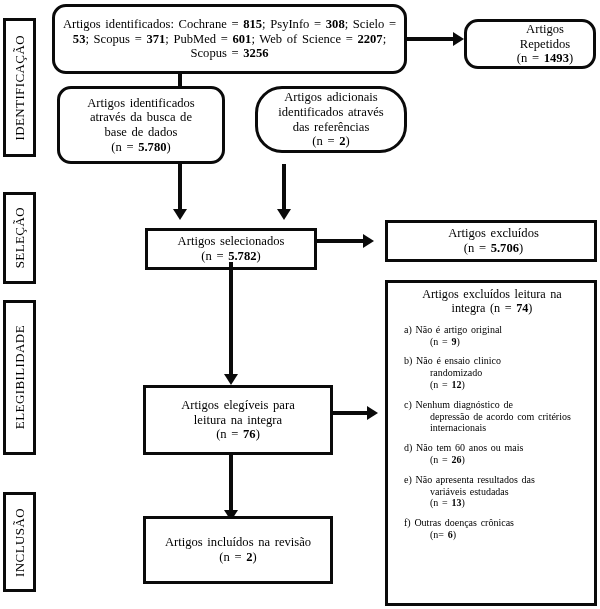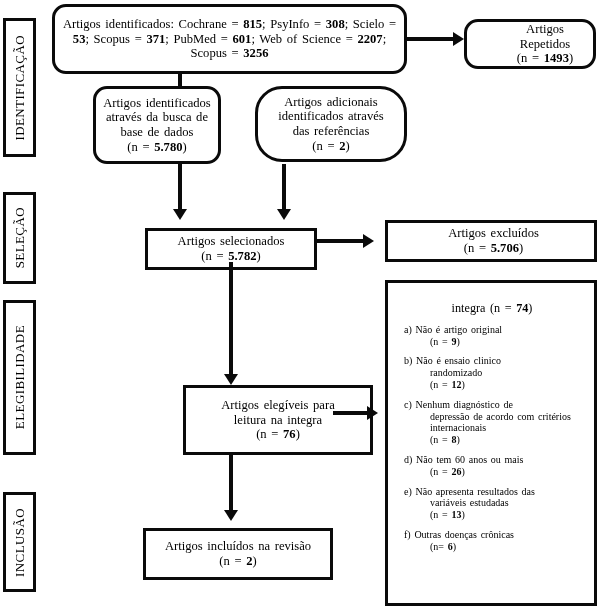--- a/index.html
+++ b/index.html
@@ -146,30 +146,30 @@
 
   <div class="node rounded" style="left:464px; top:19px; width:132px; height:50px;padding-left:35px;">
     <span class="txt">
       <span>Artigos Repetidos</span><br>
       <span>(n = </span><b>1493</b><span>)</span>
     </span>
   </div>
 
   <div class="vline" style="left:178px; top:74px; height:16px;"></div>
 
-  <div class="node rounded" style="left:57px; top:86px; width:128px; height:78px;margin-left:36px;">
+  <div class="node rounded" style="left:57px; top:86px; width:168px; height:78px;">
     <span class="txt">
       <span>Artigos identificados</span><br>
       <span>através da busca de</span><br>
       <span>base de dados</span><br>
       <span>(n = </span><b>5.780</b><span>)</span>
     </span>
   </div>
 
-  <div class="node rounded" style="left:255px; top:86px; width:152px; height:76px;border-radius:27px;">
+  <div class="node rounded" style="left:255px; top:86px; width:152px; height:67px;border-radius:27px;">
     <span class="txt">
       <span>Artigos adicionais</span><br>
       <span>identificados através</span><br>
       <span>das referências</span><br>
       <span>(n = </span><b>2</b><span>)</span>
     </span>
   </div>
 
   <div class="vline" style="left:178px; top:164px; height:48px;"></div>
   <div class="arrow-down" style="left:173px; top:209px;"></div>
@@ -189,40 +189,39 @@
 
   <div class="node" style="left:385px; top:220px; width:212px; height:42px;padding-left:10px;">
     <span class="txt">
       <span>Artigos excluídos</span><br>
       <span>(n = </span><b>5.706</b><span>)</span>
     </span>
   </div>
 
   <div class="node listnode" style="left:385px; top:280px; width:212px; height:326px;">
     <span class="hdr">
-      <br>
+      <span>Artigos excluídos leitura na</span><br>
       <span>integra  (n = </span><b>74</b><span>)</span>
     </span>
     <ul>
       <li>
         <span>a)</span>
         <span>Não é artigo original</span>
         <span class="cont"><span>(n = </span><b>9</b><span>)</span></span>
       </li>
       <li>
         <span>b)</span>
         <span>Não é ensaio clinico</span>
         <span class="cont">randomizado</span>
         <span class="cont"><span>(n = </span><b>12</b><span>)</span></span>
       </li>
       <li>
         <span>c)</span>
         <span>Nenhum diagnóstico de</span>
         <span class="cont">depressão de acordo com critérios internacionais</span>
-        <span class="cont"><span>(n = </span><b>8</b><span>)</span></span>
       </li>
       <li>
         <span>d)</span>
         <span>Não tem 60 anos ou mais</span>
         <span class="cont"><span>(n = </span><b>26</b><span>)</span></span>
       </li>
       <li>
         <span>e)</span>
         <span>Não apresenta resultados das</span>
         <span class="cont">variáveis estudadas</span>
@@ -232,34 +231,34 @@
         <span>f)</span>
         <span>Outras doenças crônicas</span>
         <span class="cont"><span>(n= </span><b>6</b><span>)</span></span>
       </li>
     </ul>
   </div>
 
   <div class="vline" style="left:229px; top:262px; height:115px;"></div>
   <div class="arrow-down" style="left:224px; top:374px;"></div>
 
-  <div class="node" style="left:143px; top:385px; width:190px; height:70px;margin-left:40px;">
+  <div class="node" style="left:143px; top:385px; width:190px; height:70px;">
     <span class="txt">
       <span>Artigos elegíveis para</span><br>
       <span>leitura na integra</span><br>
       <span>(n = </span><b>76</b><span>)</span>
     </span>
   </div>
 
   <div class="hline" style="left:333px; top:411px; width:36px;"></div>
   <div class="arrow-right" style="left:367px; top:406px;"></div>
 
   <div class="vline" style="left:229px; top:455px; height:58px;"></div>
   <div class="arrow-down" style="left:224px; top:510px;"></div>
 
-  <div class="node" style="left:143px; top:528px; width:190px; height:52px;">
+  <div class="node" style="left:143px; top:516px; width:190px; height:68px;">
     <span class="txt">
       <span>Artigos incluídos na revisão</span><br>
       <span>(n = </span><b>2</b><span>)</span>
     </span>
   </div>
 
 </div>
 
 </body></html>

